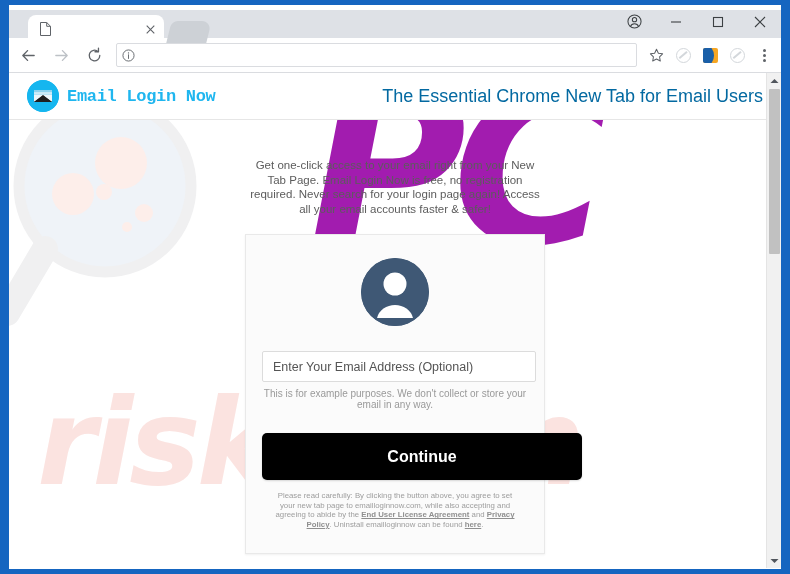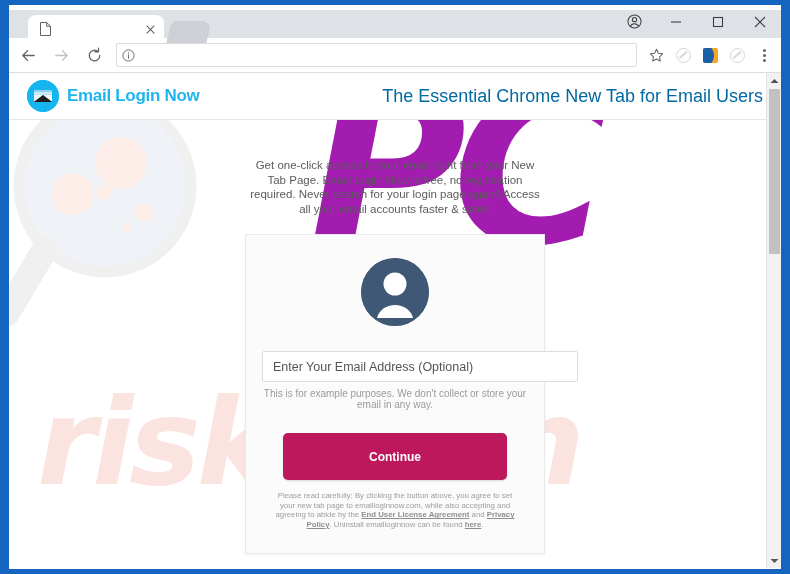--- a/index.html
+++ b/index.html
@@ -279,21 +279,21 @@
     height: 32px;
     border-radius: 50%;
     background: #15b6ef;
     display: flex;
     align-items: center;
     justify-content: center;
     overflow: hidden;
     position: relative;
   }
   #brand-name {
-    font-family: Liberation Sans, sans-serif;
+    font-family: Liberation Mono, monospace;
     font-size: 17px;
     font-weight: bold;
     color: #1fb6ef;
     letter-spacing: -0.3px;
     text-align: right;
   }
   #header-tagline {
     margin-left: auto;
     font-size: 18px;
     color: #0369a1;
@@ -339,21 +339,21 @@
     margin: 3px auto 0 auto;
     border-radius: 50%;
     background: #3f5875;
     display: flex;
     align-items: flex-end;
     justify-content: center;
     overflow: hidden;
   }
   #email-input {
     display: block;
-    width: 316px;
+    width: 274px;
     height: 31px;
     margin: 25px auto 0 auto;
     border: 1px solid #dcdcdc;
     background: #ffffff;
     border-radius: 2px;
     font-size: 12.5px;
     color: #4a4a4a;
     padding: 0 10px;
     box-sizing: border-box;
     outline: none;
@@ -361,28 +361,28 @@
   }
   #email-input::placeholder { color: #555; opacity: 1; }
   #disclaimer {
     font-size: 10px;
     color: #9a9a9a;
     margin: 6px 0 16px 0;
     line-height: 11px;
   }
   #continue-button {
     display: block;
-    width: 224px;
+    width: 320px;
     height: 47px;
     margin: 23px auto 0 auto;
-    background: #be185d;
+    background: #000000;
     border: none;
     border-radius: 5px;
     color: #ffffff;
-    font-size: 12px;
+    font-size: 16px;
     font-weight: bold;
     font-family: "Liberation Sans", sans-serif;
     cursor: pointer;
     box-shadow: 0 1px 2px rgba(0,0,0,0.15);
   }
   #legal {
     font-size: 7.8px;
     line-height: 9.6px;
     color: #9d9d9d;
     margin: 11px auto 0 auto;

